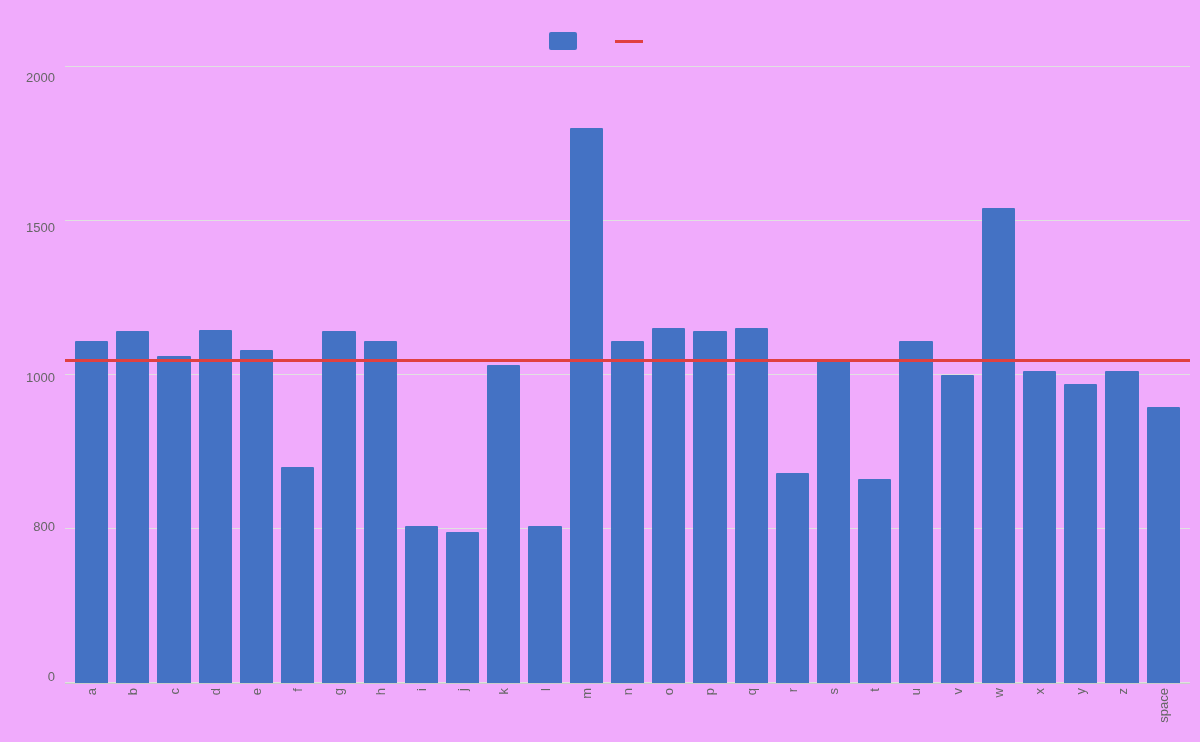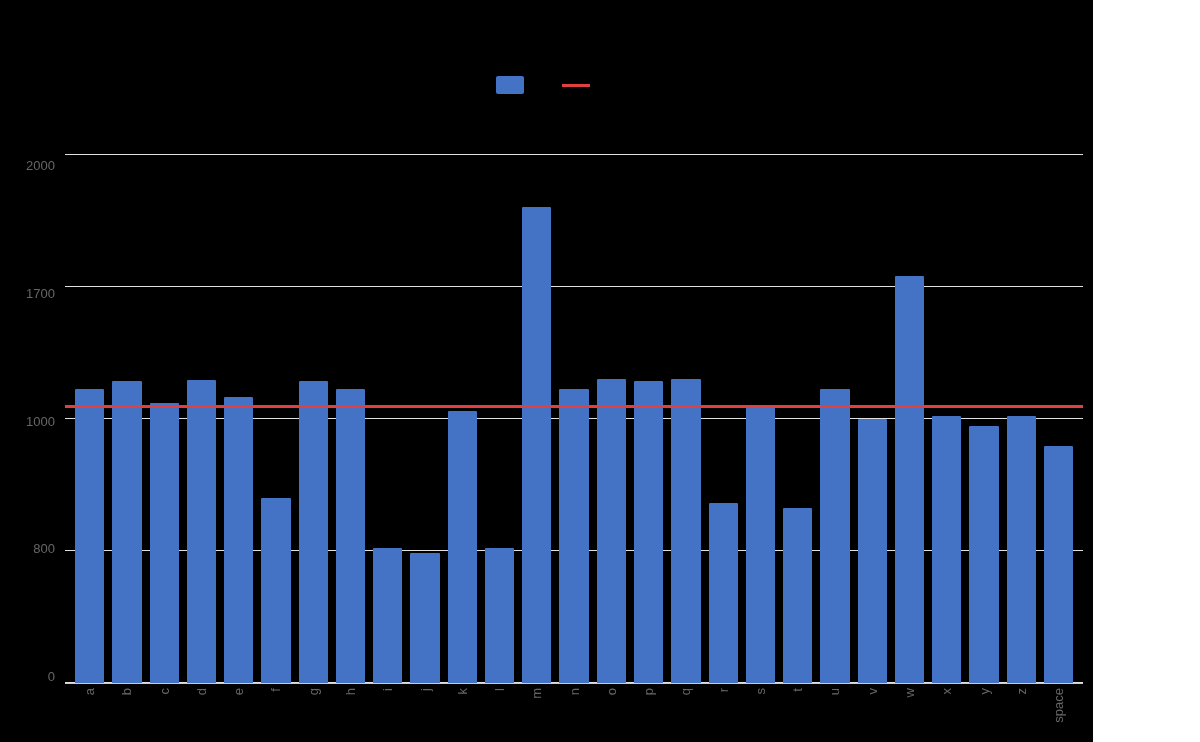--- a/index.html
+++ b/index.html
@@ -4,28 +4,27 @@
   <style>
     * { box-sizing: border-box; margin: 0; padding: 0; }
     body {
       background: #fff;
       font-family: Arial, sans-serif;
       width: 1200px;
       height: 742px;
       overflow: hidden;
     }
     .chart-container {
-      width: 1093px;
+      width: 1200px;
       height: 742px;
-      background: #000000;
+      background: #f0abfc;
       display: flex;
       flex-direction: column;
       align-items: center;
       padding: 20px 10px 10px 10px;
-      gap: 44px;
     }
     .chart-title {
       font-size: 32px;
       color: #888;
       font-weight: 300;
       margin-bottom: 12px;
       font-family: Arial, sans-serif;
     }
     .legend {
       display: flex;
@@ -164,21 +163,21 @@
     </div>
     <div class="legend-item">
       <div class="legend-line-icon"></div>
       <span></span>
     </div>
   </div>
 
   <div class="chart-area">
     <div class="y-axis" id="y-axis-labels">
     <div class="y-label">2000</div>
-        <div class="y-label">1700</div>
+        <div class="y-label">1500</div>
         <div class="y-label">1000</div>
         <div class="y-label">800</div>
         <div class="y-label">0</div>
       </div>
     <div class="chart-inner">
       <div class="grid-and-bars" id="grid-bars">
         <div class="grid-lines" id="grid-lines">
         <div class="grid-line"></div>
             <div class="grid-line"></div>
             <div class="grid-line"></div>

